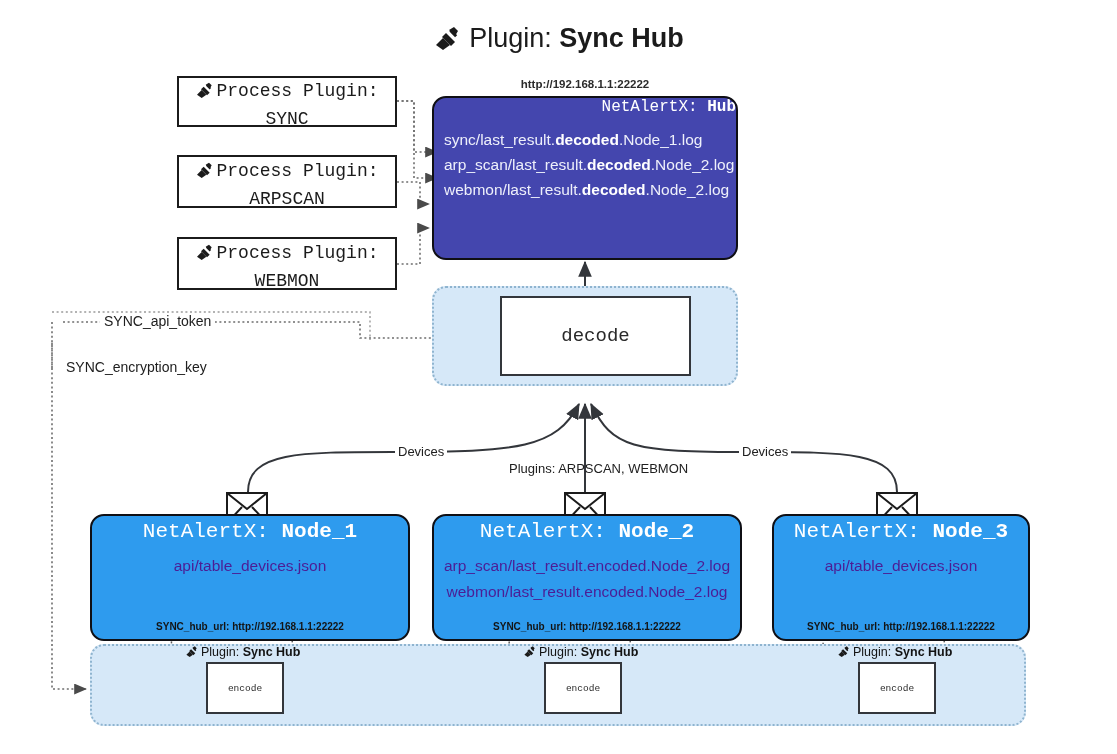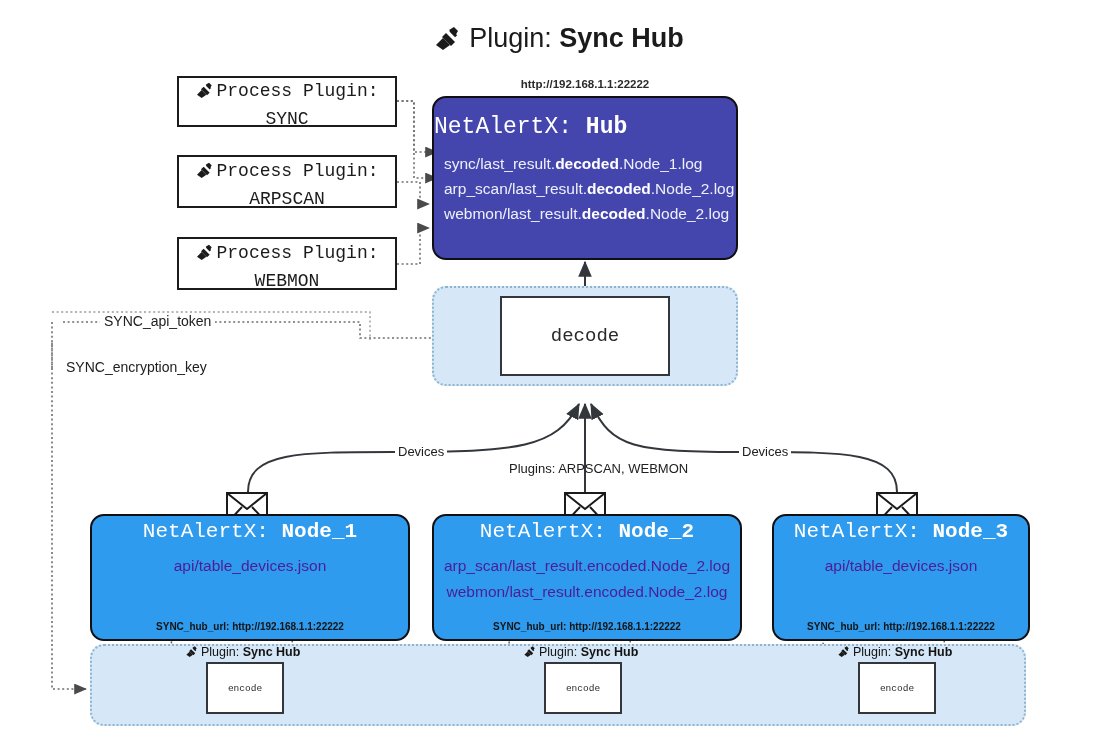--- a/index.html
+++ b/index.html
@@ -34,21 +34,21 @@
   .proc-box .l1 .plug{display:inline-block;vertical-align:-3px;margin-right:1px;}
   .proc-box .l2{white-space:nowrap;}
 
   
   #hub{
     background:#4446ae;border:2px solid #0f0f14;border-radius:14px;
     color:#ffffff;overflow:hidden;
   }
   #hub .hub-title{
     font-family:"Liberation Mono", monospace;
-    font-size:23px;text-align:left;margin-top:16px;white-space:nowrap;
+    font-size:16px;text-align:right;white-space:nowrap;
   }
   #hub .hub-title b{font-weight:700;}
   #hub .loglist{margin-top:11px;}
   #hub .logline{
     font-size:15.5px;line-height:25px;color:#eef0fb;white-space:nowrap;
     padding-left:10px;
   }
   #hub .logline b{font-weight:700;color:#ffffff;}
   #hub-url{
     position:absolute;text-align:center;font-size:11.5px;font-weight:700;color:#2b2b2b;
@@ -226,21 +226,21 @@
       <b>Hub</b>
     </div>
     <div class="loglist">
       <div class="logline"><span>sync/last_result.</span><b>decoded</b><span>.Node_1.log</span></div>
       <div class="logline"><span>arp_scan/last_result.</span><b>decoded</b><span>.Node_2.log</span></div>
       <div class="logline"><span>webmon/last_result.</span><b>decoded</b><span>.Node_2.log</span></div>
     </div>
   </div>
 
   <div class="node lb-container" style="left:432px;top:286px;width:306px;height:100px;"></div>
-  <div class="node white-box" id="decode" style="left:500px;top:296px;width:170px;height:80px;">decode</div>
+  <div class="node white-box" id="decode" style="left:500px;top:296px;width:191px;height:80px;">decode</div>
 
   <div class="key-label" style="left:100px;top:313px;">SYNC_api_token</div>
   <div class="key-label" style="left:62px;top:359px;">SYNC_encryption_key</div>
 
   <div class="edge-label" style="left:395px;top:444px;">Devices</div>
   <div class="edge-label nobg" style="left:506px;top:461px;">Plugins: ARPSCAN, WEBMON</div>
   <div class="edge-label" style="left:739px;top:444px;">Devices</div>
 
   <div class="envelope" style="left:226px;top:492px;">
     <svg width="42" height="32" viewBox="0 0 42 32">

